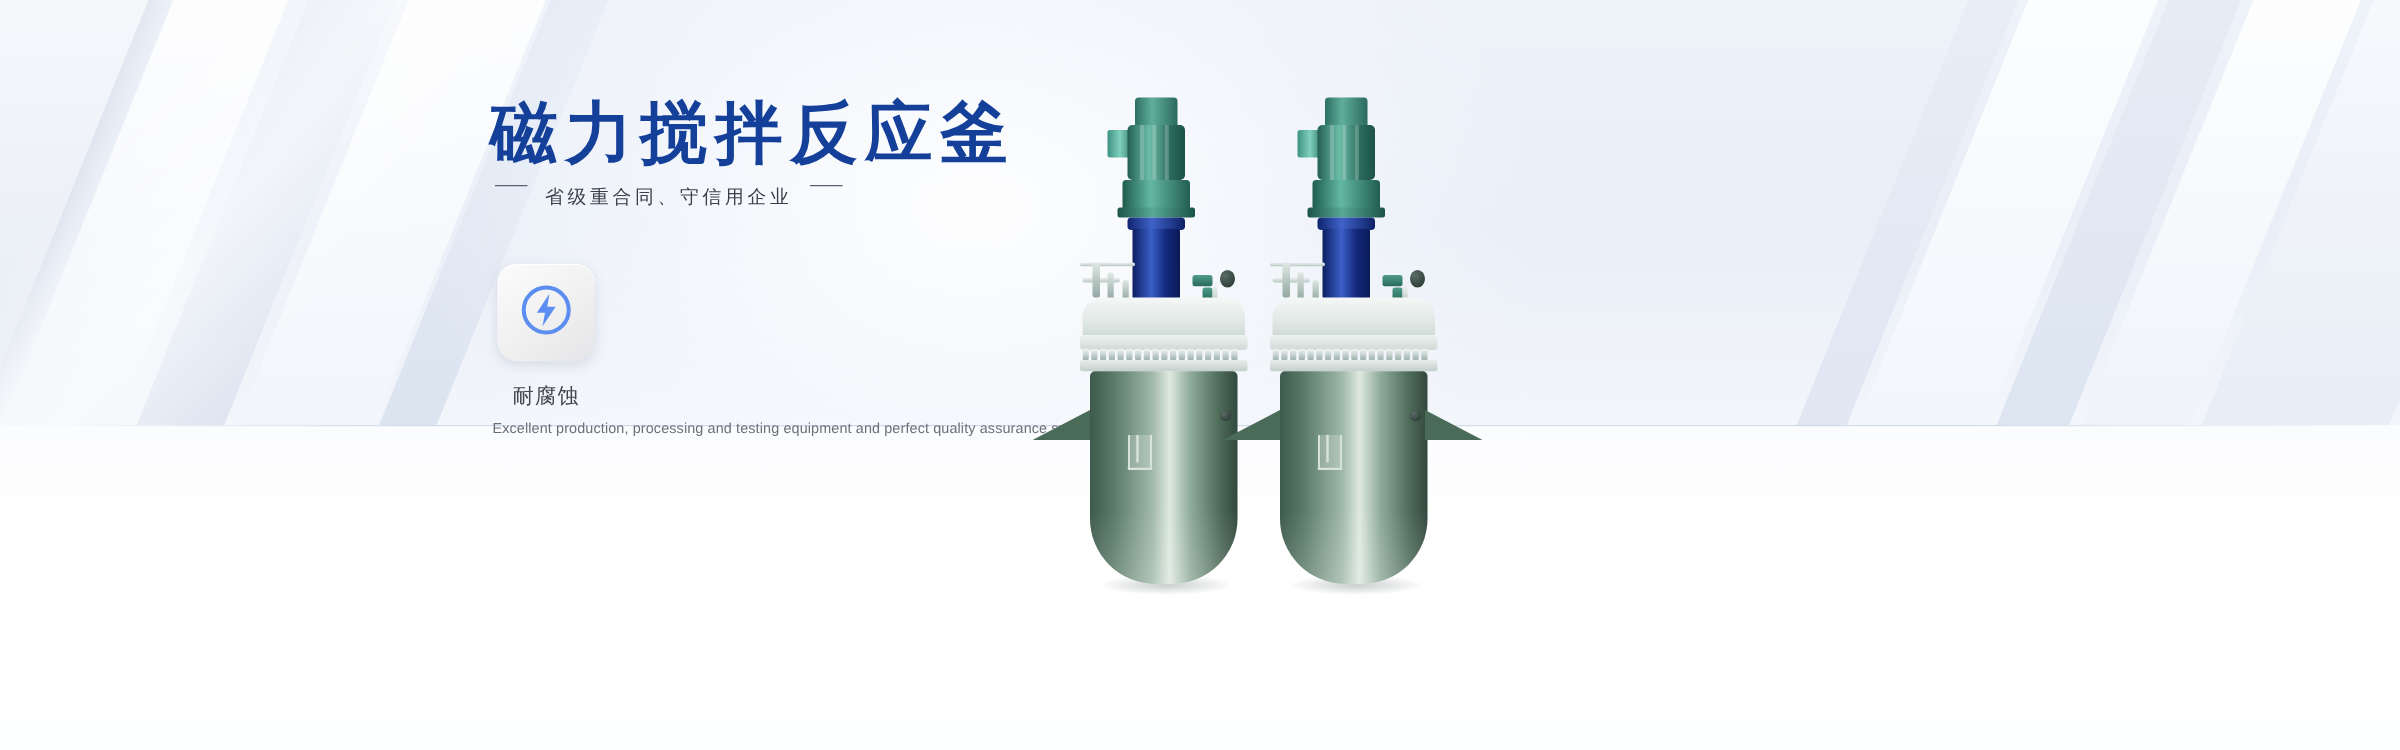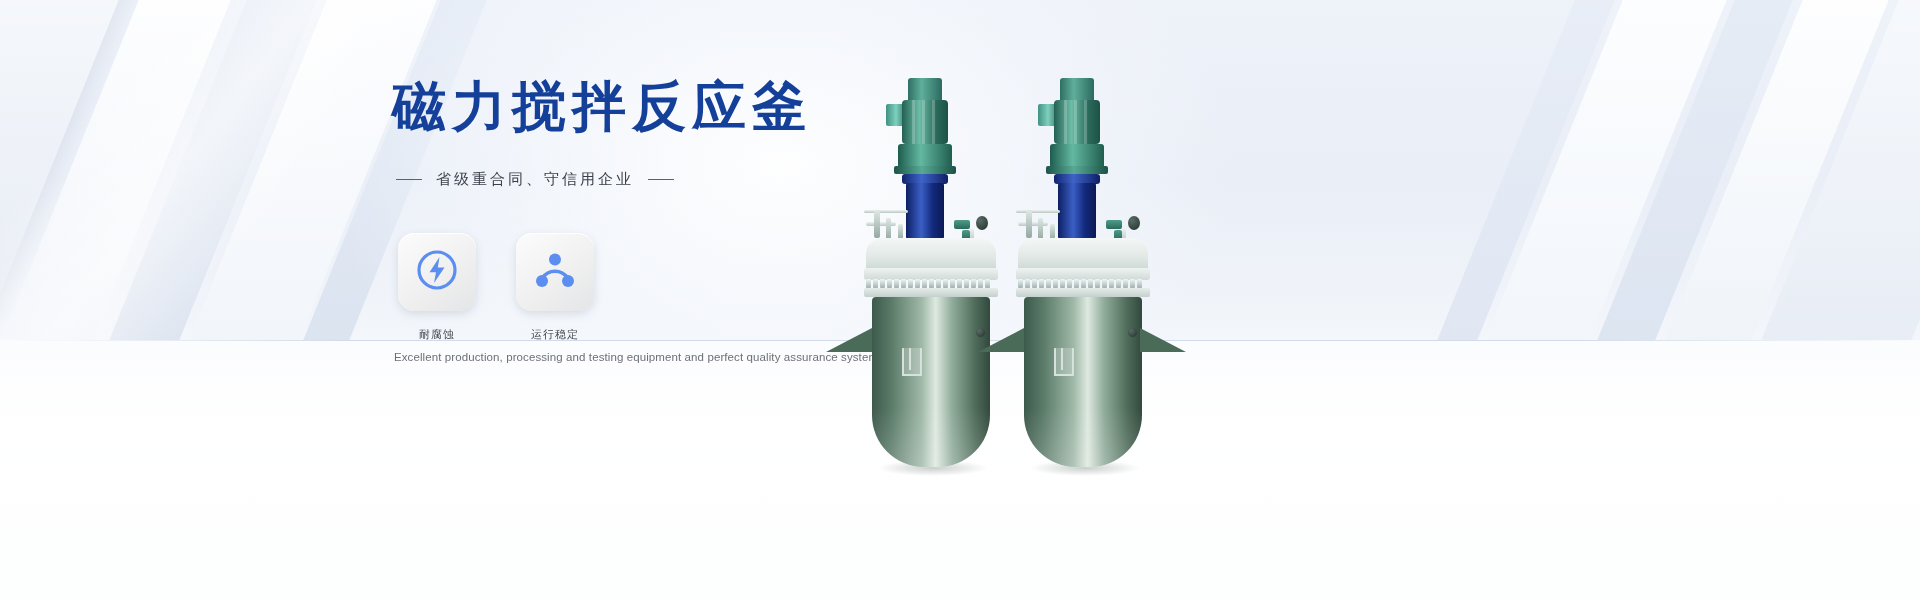--- a/index.html
+++ b/index.html
@@ -45,37 +45,37 @@
   }
 
   
   .content{position:absolute;left:392px;top:80px;width:520px;}
   .title{
     font-family:Liberation Serif, serif;
     font-size:54px;font-weight:bold;color:#14409a;letter-spacing:6px;
     line-height:1;margin:0 0 6px 0;white-space:nowrap;
   }
   .subline{
-    display:flex;align-items:center;gap:14px;
-    margin:36px 0 0 4px;color:#3a3f4a;font-size:15px;letter-spacing:3px;white-space:nowrap;
+    display:flex;align-items:flex-start;gap:14px;
+    margin:14px 0 0 4px;color:#3a3f4a;font-size:15px;letter-spacing:3px;white-space:nowrap;
   }
   .dash{display:inline-block;width:26px;height:1px;background:#5a6270;}
   .sub-text{font-family:"DejaVu Sans","Liberation Sans",sans-serif;}
 
   
   .features{display:flex;gap:40px;margin:44px 0 0 6px;}
   .feature{width:78px;text-align:center;}
   .ficon{
     width:78px;height:78px;border-radius:16px;
     background:linear-gradient(145deg,#fcfcfc 0%,#f0f0f0 55%,#e4e5e7 100%);
     box-shadow:0 3px 9px rgba(140,152,172,.28), inset 0 1px 0 #ffffff;
     display:flex;align-items:center;justify-content:center;
   }
   .flabel{
-    margin-top:16px;font-size:11px;color:#42474f;letter-spacing:1px;white-space:nowrap;
+    margin-top:16px;font-size:17px;color:#42474f;letter-spacing:1px;white-space:nowrap;
     font-family:"DejaVu Sans","Liberation Sans",sans-serif;
   }
 
   
   .tag-cn{
     margin:44px 0 0 2px;font-size:19px;color:#2f343c;letter-spacing:1.5px;white-space:nowrap;
     font-family:"DejaVu Sans","Liberation Sans",sans-serif;
   }
   .tag-en{
     margin:9px 0 0 2px;font-size:11.5px;color:#6b7078;letter-spacing:.1px;white-space:nowrap;
@@ -170,33 +170,20 @@
           <span>
             <svg width="46" height="46" viewBox="0 0 46 46">
               <circle cx="23" cy="23" r="18" fill="none" stroke="#5b8ef0" stroke-width="3.2"></circle>
               <path d="M25.5 10 L15.5 25.2 H22 L20 36 L30.5 20.4 H23.8 Z" fill="#5b8ef0"></path>
             </svg>
           </span>
         </div>
         <div class="flabel">耐腐蚀</div>
       </div>
 
-      <div class="feature">
-        <div class="ficon">
-          <span>
-            <svg width="46" height="46" viewBox="0 0 46 46">
-              <path d="M10.5 31 A15 15 0 0 1 35.5 31" fill="none" stroke="#5b8ef0" stroke-width="3.6" stroke-linecap="round"></path>
-              <circle cx="23" cy="12.5" r="6" fill="#5b8ef0"></circle>
-              <circle cx="10" cy="34" r="6" fill="#5b8ef0"></circle>
-              <circle cx="36" cy="34" r="6" fill="#5b8ef0"></circle>
-            </svg>
-          </span>
-        </div>
-        <div class="flabel">运行稳定</div>
-      </div>
 
 
     </div>
 
     <div class="tag-en">Excellent production, processing and testing equipment and perfect quality assurance system</div>
   </div>
 
   <div class="reactors">
 
     <div class="reactor r-a">

